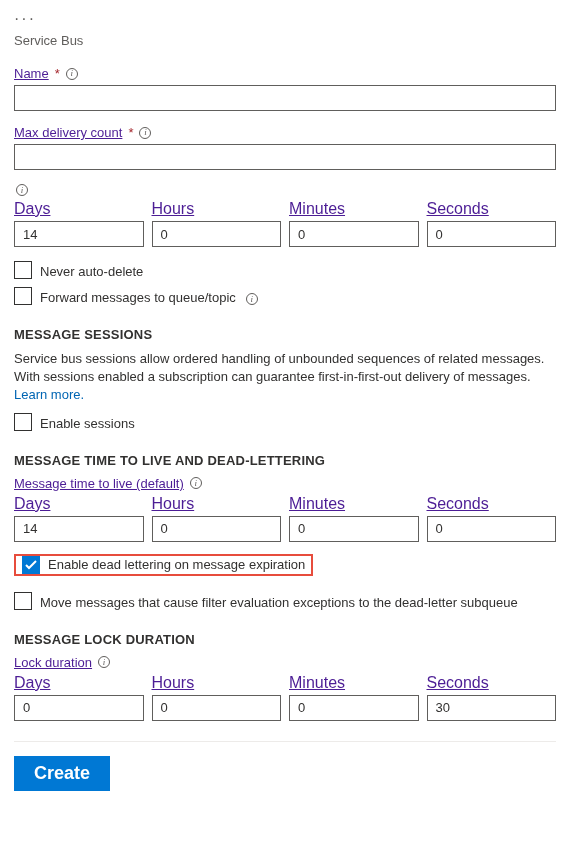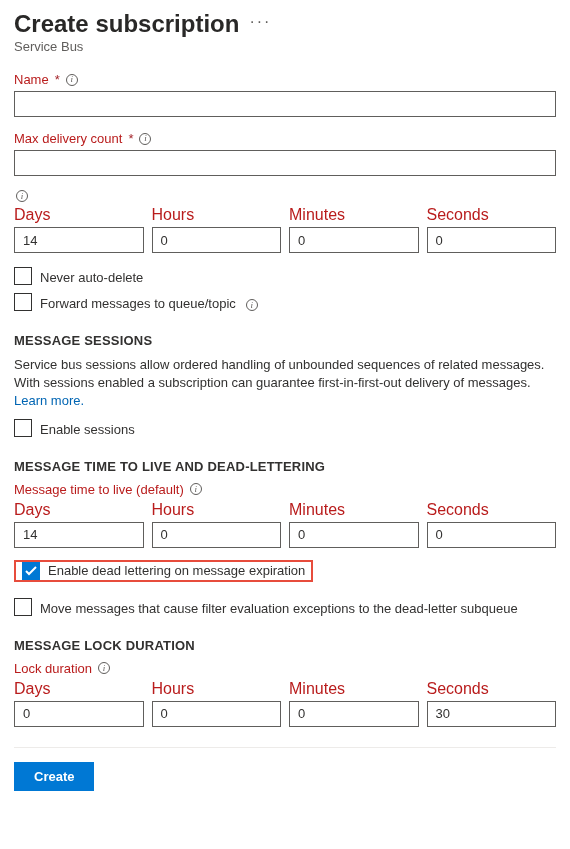--- a/index.html
+++ b/index.html
@@ -12,21 +12,21 @@
       padding: 10px 14px 14px 14px;
     }
     .header { margin-bottom: 18px; }
     .title-row { display: flex; align-items: center; gap: 10px; }
     h1 { font-size: 24px; font-weight: 600; color: #292827; }
     .dots { font-size: 16px; color: #605e5c; letter-spacing: 2px; cursor: pointer; padding-bottom: 4px; }
     .subtitle { font-size: 13px; color: #605e5c; margin-top: 1px; }
 
     .field { margin-bottom: 14px; }
     .label-row { display: flex; align-items: center; gap: 4px; margin-bottom: 4px; }
-    .label { font-size: 13px; color: #b91c1c; }
+    .label { font-size: 13px; color: #4c1d95; text-decoration: underline; }
     .req { color: #a4262c; margin-left: 2px; }
     .info-icon {
       width: 12px; height: 12px; border: 1px solid #605e5c; border-radius: 50%;
       display: inline-flex; align-items: center; justify-content: center;
       font-size: 9px; color: #605e5c; font-style: italic; font-family: Georgia, serif;
       line-height: 1; margin-left: 2px;
     }
     input[type="text"] {
       width: 100%; height: 26px; border: 1px solid #605e5c;
       padding: 12px 8px; font-size: 13px; font-family: inherit; color: #323130;
@@ -57,33 +57,32 @@
     .highlight-box {
       border: 2px solid #e74c3c; padding: 0 6px;
       display: inline-flex; align-items: center; gap: 8px;
       margin-top: 12px; margin-bottom: 8px;
     }
 
     .footer-divider { border-top: 1px solid #edebe9; margin-top: 20px; }
     .footer { padding-top: 14px; }
     .btn-primary {
       background: #0078d4; color: #fff; border: none;
-      padding: 7px 20px; font-size: 13px; font-family: inherit;
+      padding: 7px 20px; font-size: 18px; font-family: inherit;
       cursor: pointer; font-weight: 600;
     }
   </style>
 </head>
 <body>
 
 
 
 
 <div class="header">
   <div class="title-row">
-    <h1>Create subscription</h1>
     <span class="dots">···</span>
   </div>
   <div class="subtitle">Service Bus</div>
 </div>
 
 
 <div class="field">
   <div class="label-row">
     <span class="label">Name</span>
     <span class="req">*</span>

